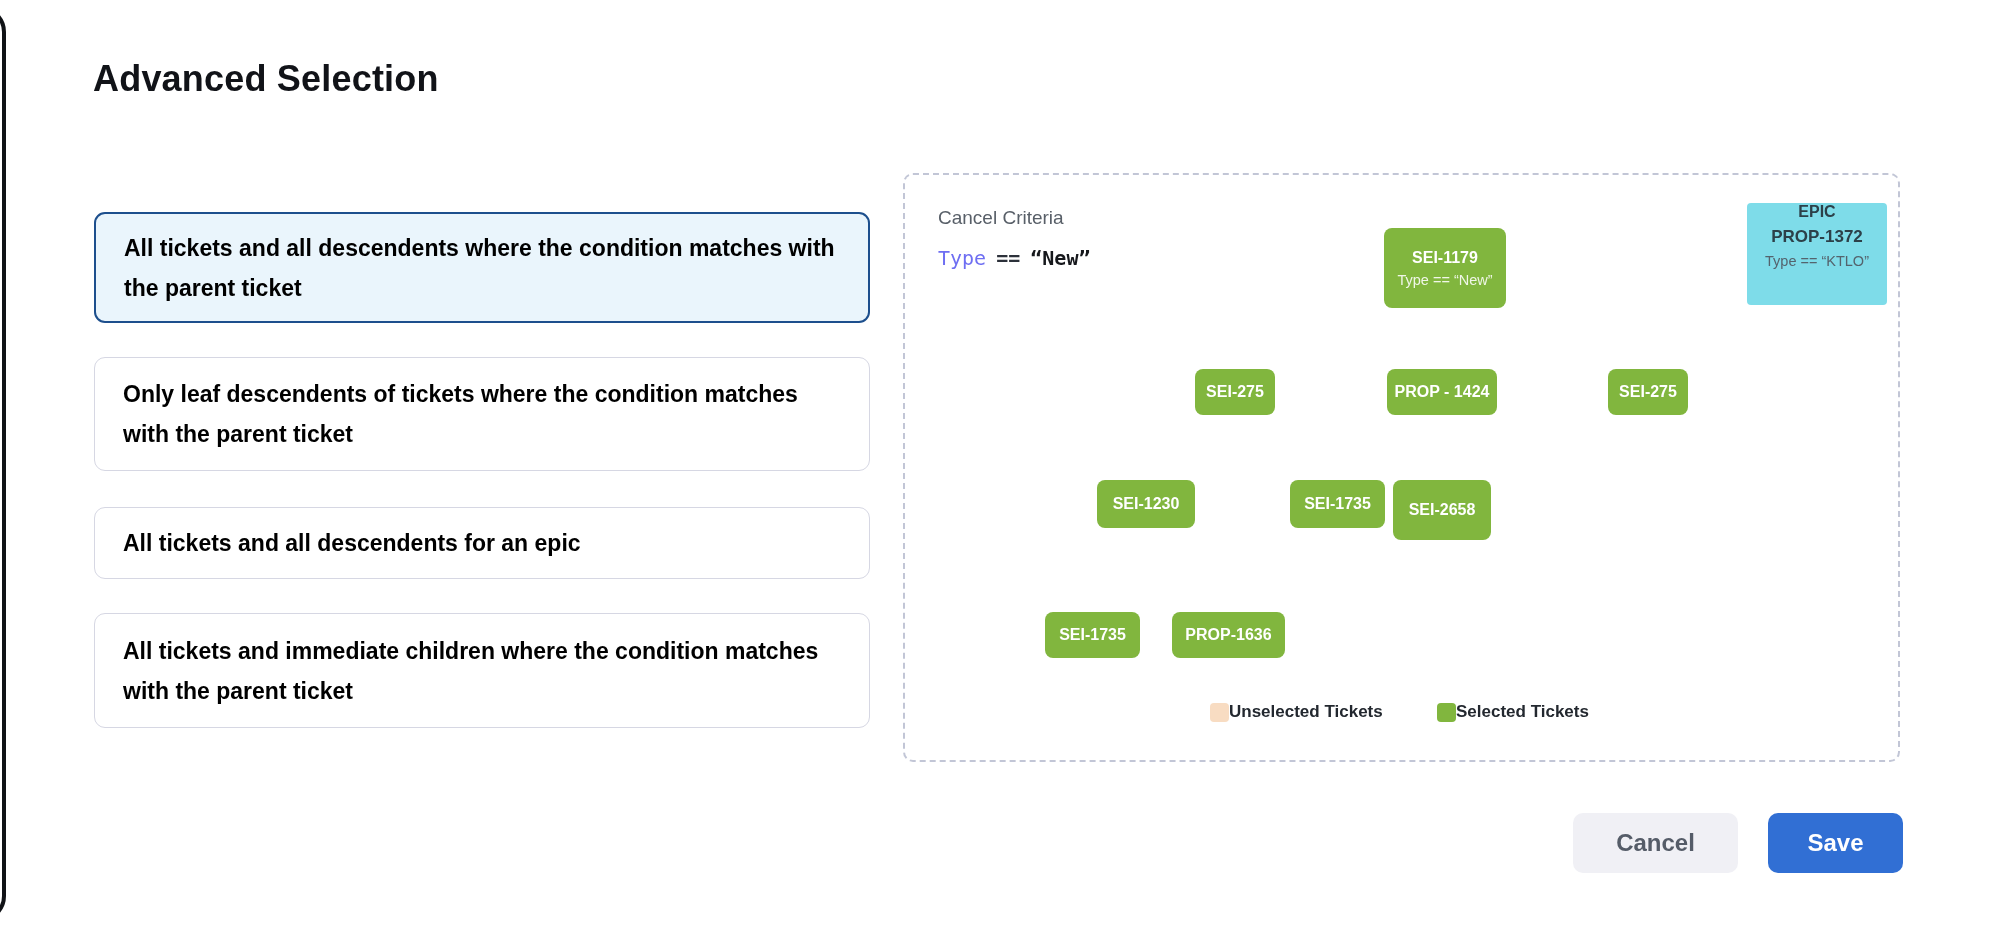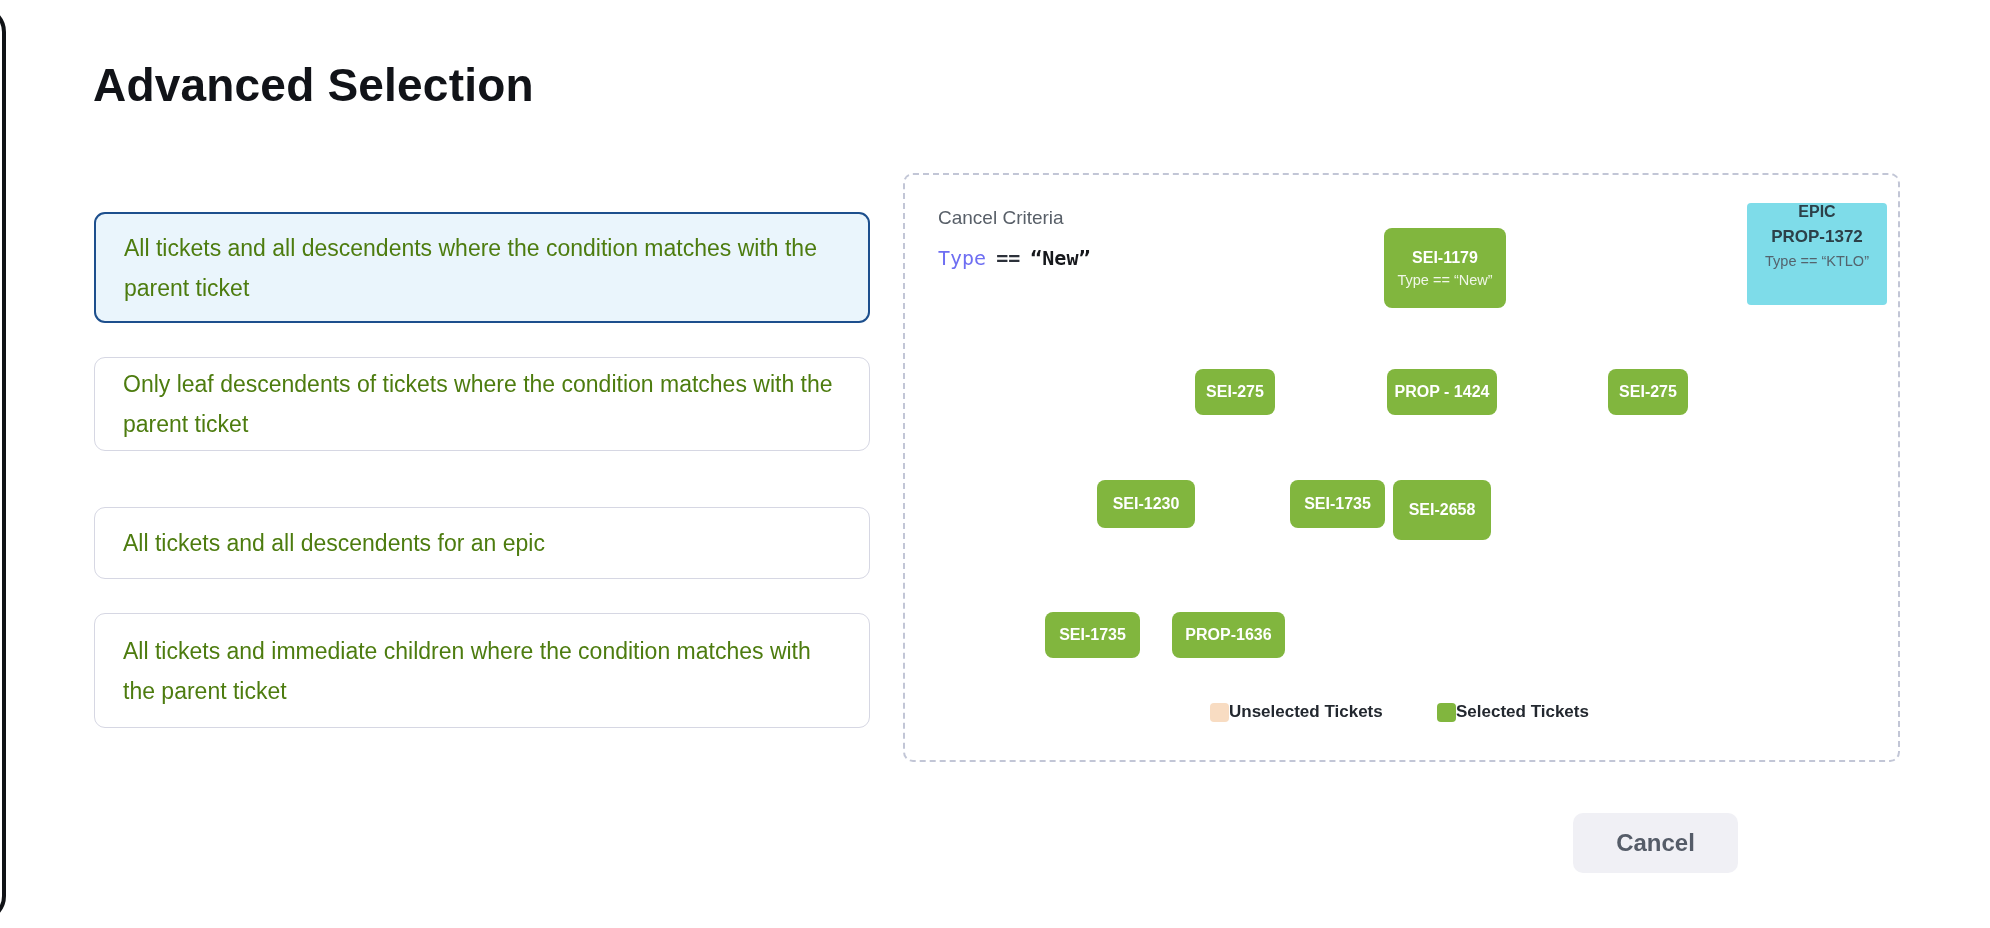--- a/index.html
+++ b/index.html
@@ -5,36 +5,36 @@
   html,body { margin:0; padding:0; background:#ffffff; }
   .canvas {
     position:relative; width:1990px; height:928px; background:#ffffff;
     font-family:"Liberation Sans", sans-serif; overflow:hidden;
   }
   svg.layer { position:absolute; left:0; top:0; pointer-events:none; }
 
   
   .page-title {
     position:absolute; left:93px; top:58px;
-    font-size:46px; font-weight:700; color:#111318; letter-spacing:0.2px;
+    font-size:36px; font-weight:700; color:#111318; letter-spacing:0.2px;
   }
 
   
   .option {
     position:absolute; left:94px; width:776px; box-sizing:border-box;
     border:1.5px solid #d6d7e3; border-radius:11px; background:#ffffff;
     display:flex; align-items:center; padding:16px 28px;
-    font-size:23px; font-weight:400; color:#4d7c0f; line-height:40px;
+    font-size:23px; font-weight:700; color:#000000; line-height:40px;
     cursor:pointer;
   }
   .option.selected {
     border:2.5px solid #1d4f8d; background:#eaf5fc;
   }
   .opt1 { top:212px; height:111px; }
-  .opt2 { top:357px; height:94px; }
+  .opt2 { top:357px; height:114px; }
   .opt3 { top:507px; height:72px; }
   .opt4 { top:613px; height:115px; }
 
   
   .preview-panel {
     position:absolute; left:903px; top:173px; width:997px; height:589px;
     box-sizing:border-box; border:2px dashed #c2c6d6; border-radius:10px;
     background:#ffffff;
   }
   .criteria-heading {
@@ -184,14 +184,15 @@
   <div class="legend-item legend-unselected">
     <span class="legend-swatch swatch-unselected"></span>
     <span class="legend-label">Unselected Tickets</span>
   </div>
   <div class="legend-item legend-selected">
     <span class="legend-swatch swatch-selected"></span>
     <span class="legend-label">Selected Tickets</span>
   </div>
 
   <button class="btn btn-cancel">Cancel</button>
+  <button class="btn btn-save">Save</button>
 
 </div>
 
 </body></html>

